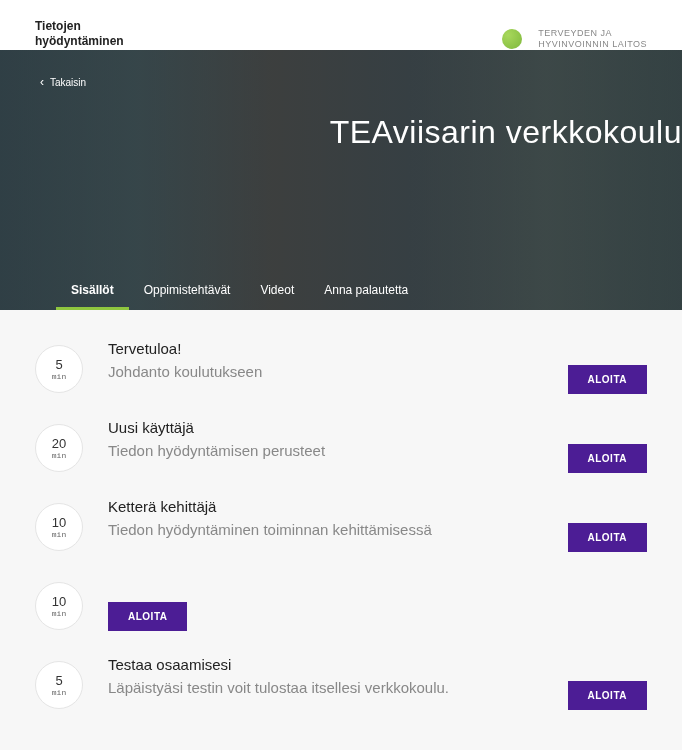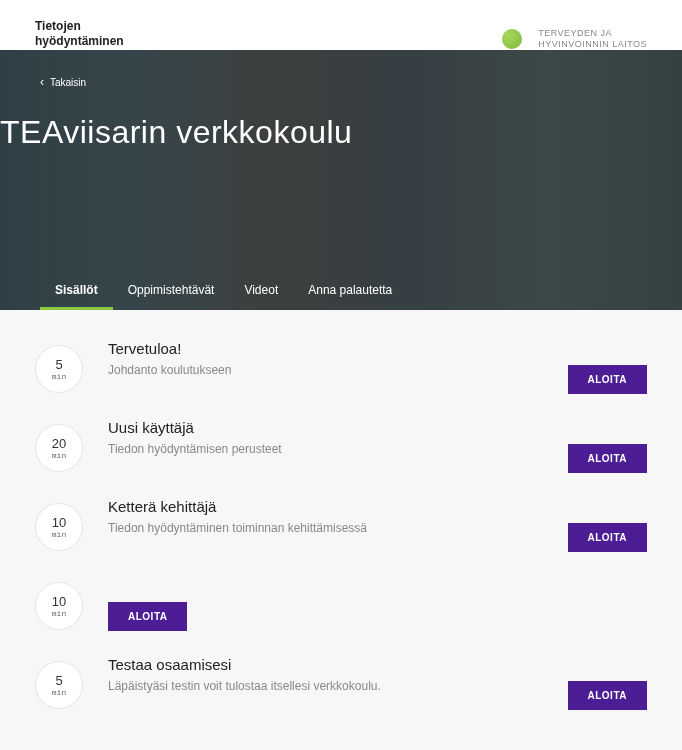--- a/index.html
+++ b/index.html
@@ -58,33 +58,33 @@
       gap: 6px;
       padding: 25px 0 0 40px;
       font-size: 10px;
       color: #fff;
       cursor: pointer;
     }
     .back-chevron {
       font-size: 12px;
     }
     .hero-title {
-      text-align: left;
+      text-align: right;
       font-size: 32px;
       font-weight: 300;
       margin-top: 25px;
       letter-spacing: 0.5px;
     }
     .tabs {
       position: absolute;
       bottom: 0;
       left: 0;
       display: flex;
       gap: 0;
-      padding-left: 40px;
+      padding-left: 56px;
     }
     .tab {
       padding: 10px 15px;
       font-size: 12px;
       color: #fff;
       cursor: pointer;
       border-bottom: 3px solid transparent;
     }
     .tab.active {
       font-weight: bold;
@@ -125,21 +125,21 @@
     .course-info {
       flex: 1;
     }
     .course-title {
       font-size: 15px;
       color: #222;
       margin-bottom: 6px;
       font-weight: 400;
     }
     .course-desc {
-      font-size: 12px;
+      font-size: 15px;
       color: #888;
     }
     .start-btn-wrap {
       flex-shrink: 0;
       display: flex;
       align-items: flex-end;
       padding-top: 25px;
     }
     .start-btn {
       background: #4c1d95;

